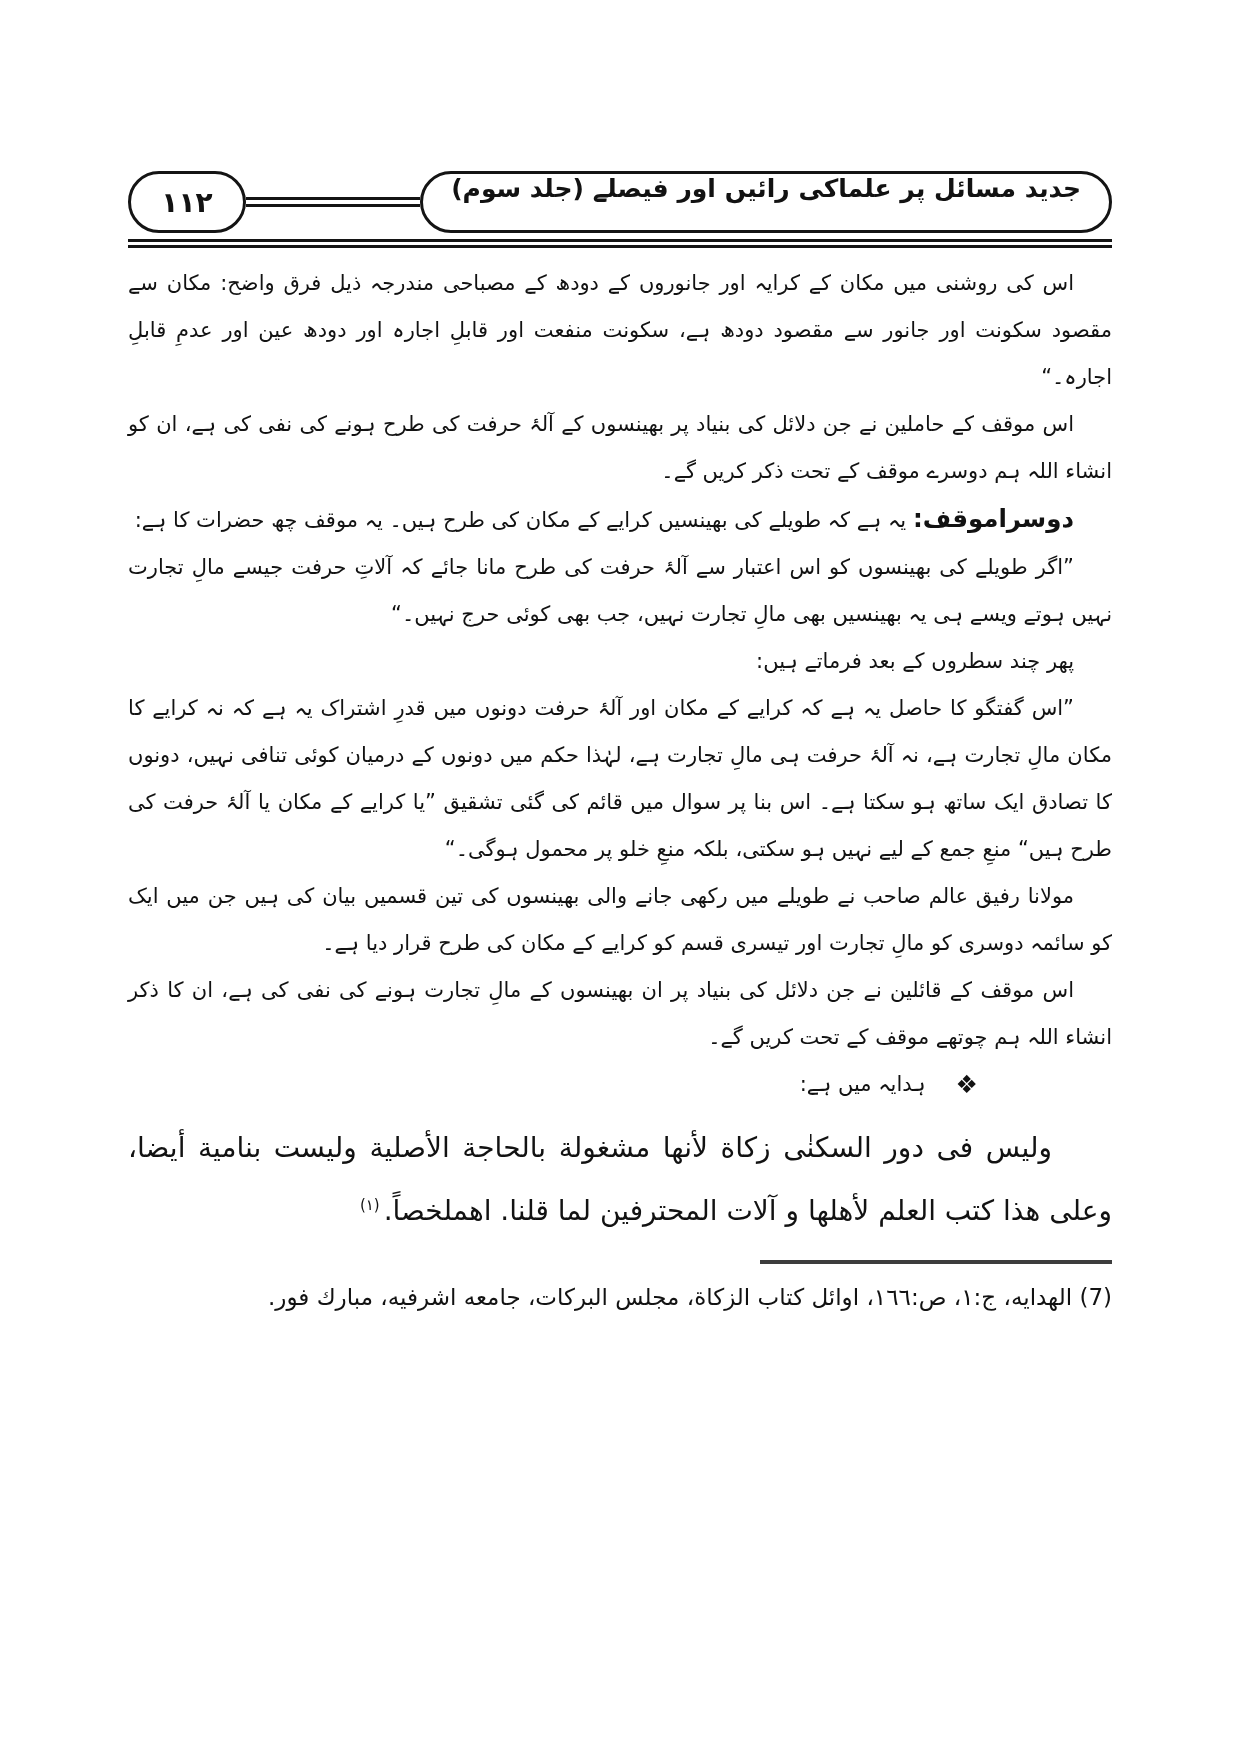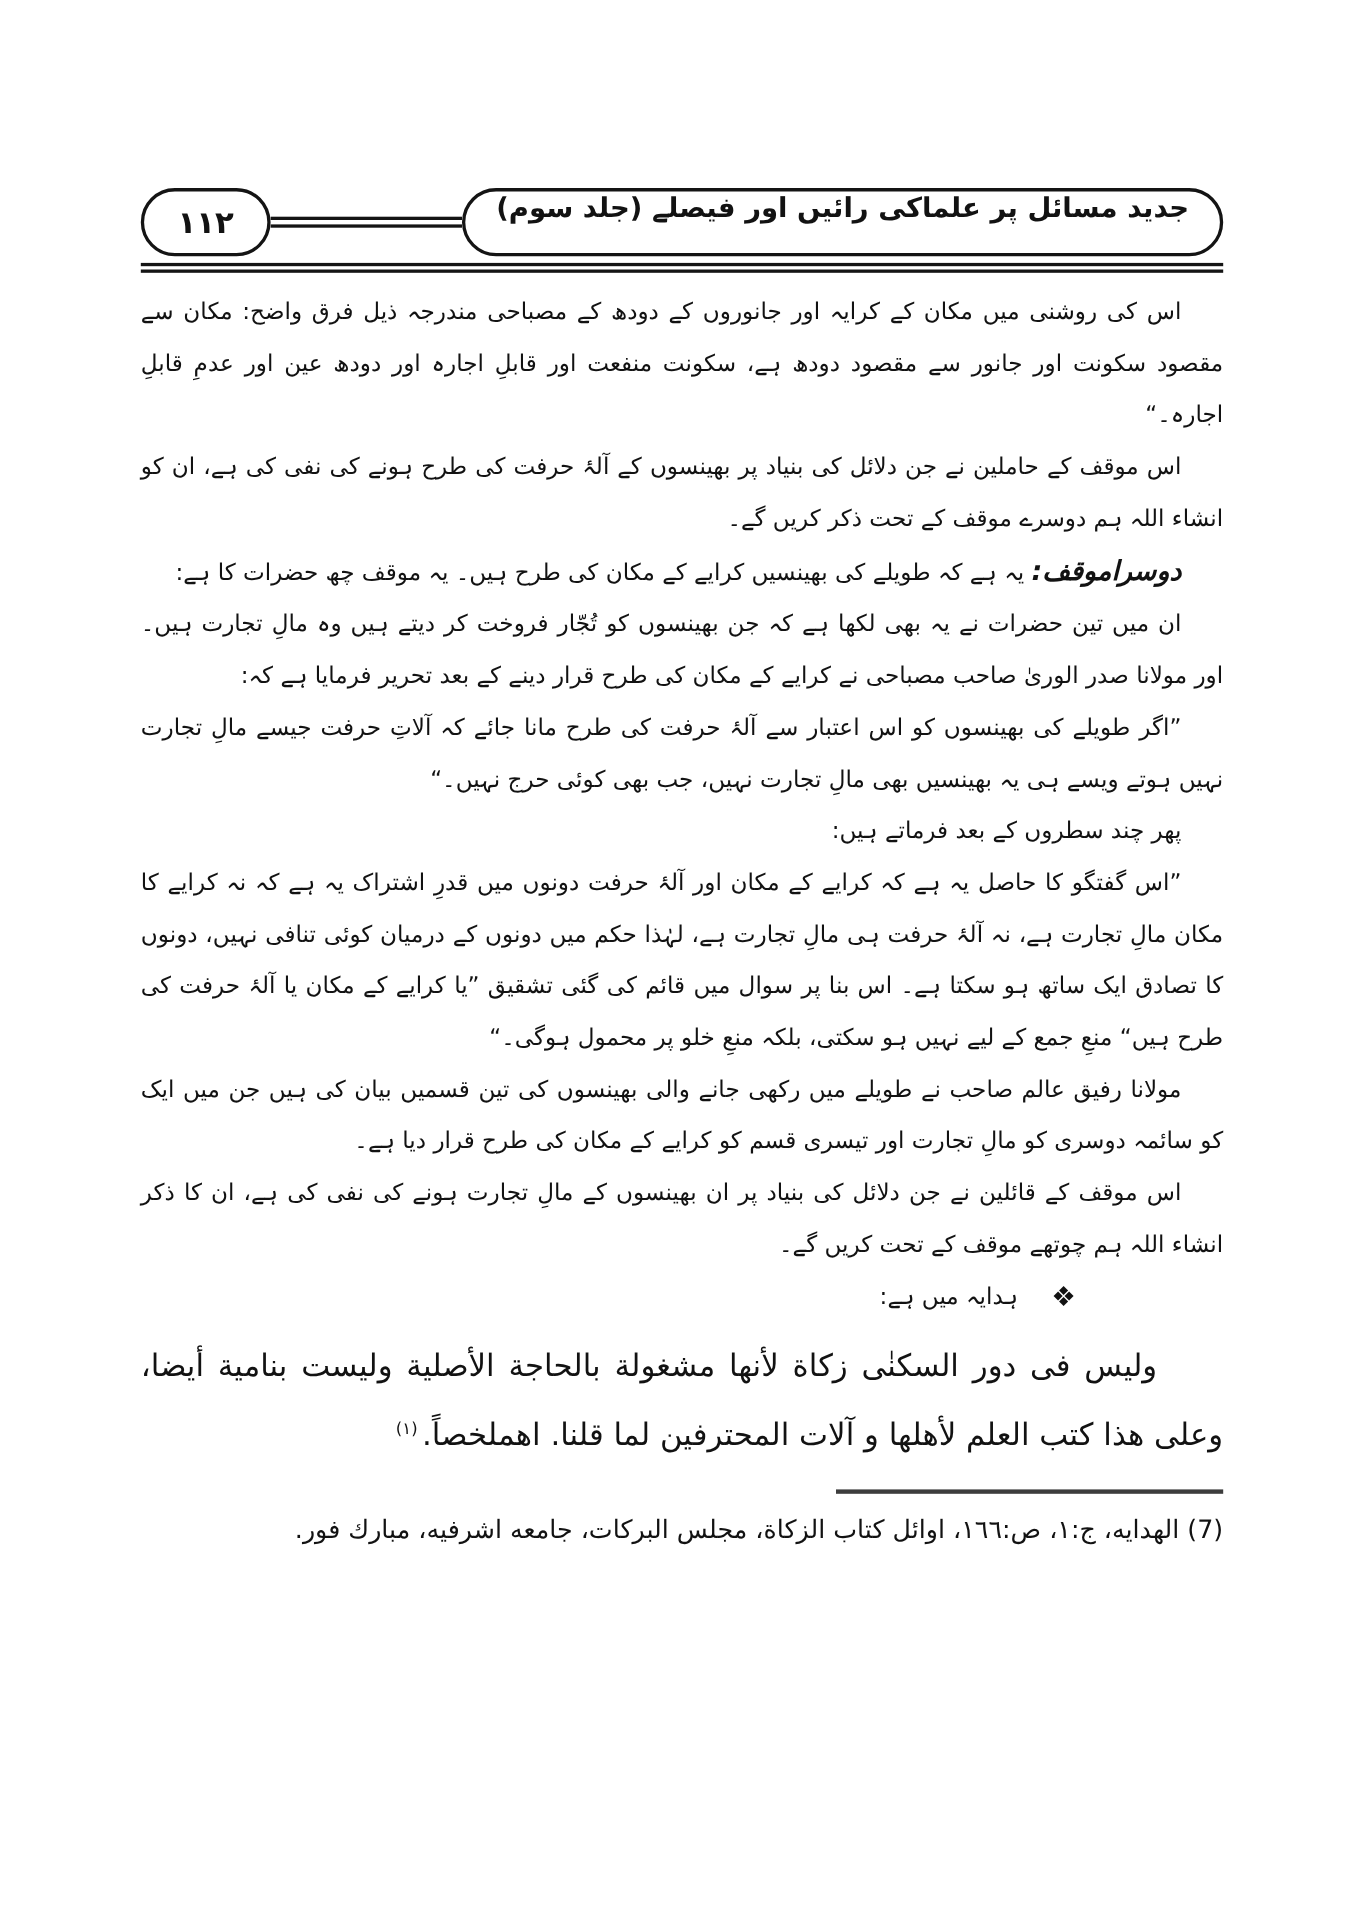--- a/index.html
+++ b/index.html
@@ -20,21 +20,21 @@
     height:62px;border:3px solid #141414;border-radius:34px;
     display:flex;align-items:flex-start;padding:0 28px;direction:rtl;
     font-size:25px;font-weight:bold;white-space:nowrap;box-sizing:border-box;background:#fff;z-index:2;
   }
   .full-rule{margin-top:5px;height:9px;border-top:3px solid #141414;border-bottom:3px solid #141414;box-sizing:border-box;}
   
   .content{direction:rtl;text-align:justify;font-size:21px;line-height:47px;margin-top:12px;}
   .para{margin:0;text-indent:38px;}
   .para.flush{text-indent:6px;}
   .para.single{text-indent:104px;text-align:right;}
-  .lead{font-weight:bold;font-size:24.5px;font-style:italic;}
+  .lead{font-weight:bold;font-size:24.5px;}
   .bullet-row{display:flex;align-items:center;gap:30px;margin:0 134px 0 0;}
   .diamond{font-size:25px;line-height:47px;}
   .bullet-text{font-size:21px;}
   .arabic{margin:8px 0 0 0;font-size:28px;line-height:63px;text-indent:60px;text-align:justify;}
   .fn-ref{font-size:15px;vertical-align:super;line-height:0;margin-right:4px;}
   
   .footnote-rule{width:352px;height:4px;background:#3d3d3d;margin-top:18px;}
   .footnote{direction:rtl;text-align:right;font-size:23px;line-height:42px;margin:12px 0 0 0;}
 </style>
 </head>
@@ -52,21 +52,20 @@
         <span>جدید مسائل پر علماکی رائیں اور فیصلے (جلد سوم)</span>
       </div>
     </div>
     <div class="full-rule"></div>
   </header>
 
   <main class="content">
     <p class="para">اس کی روشنی میں مکان کے کرایہ اور جانوروں کے دودھ کے مصباحی مندرجہ ذیل فرق واضح: مکان سے مقصود سکونت اور جانور سے مقصود دودھ ہے، سکونت منفعت اور قابلِ اجارہ اور دودھ عین اور عدمِ قابلِ اجارہ۔“</p>
     <p class="para">اس موقف کے حاملین نے جن دلائل کی بنیاد پر بھینسوں کے آلۂ حرفت کی طرح ہونے کی نفی کی ہے، ان کو انشاء اللہ ہم دوسرے موقف کے تحت ذکر کریں گے۔</p>
     <p class="para"><span class="lead">دوسراموقف:</span> <span>یہ ہے کہ طویلے کی بھینسیں کرایے کے مکان کی طرح ہیں۔ یہ موقف چھ حضرات کا ہے:</span></p>
-    <p class="para">ان میں تین حضرات نے یہ بھی لکھا ہے کہ جن بھینسوں کو تُجّار فروخت کر دیتے ہیں وہ مالِ تجارت ہیں۔ اور مولانا صدر الورىٰ صاحب مصباحی نے کرایے کے مکان کی طرح قرار دینے کے بعد تحریر فرمایا ہے کہ:</p>
     <p class="para">”اگر طویلے کی بھینسوں کو اس اعتبار سے آلۂ حرفت کی طرح مانا جائے کہ آلاتِ حرفت جیسے مالِ تجارت نہیں ہوتے ویسے ہی یہ بھینسیں بھی مالِ تجارت نہیں، جب بھی کوئی حرج نہیں۔“</p>
     <p class="para">پھر چند سطروں کے بعد فرماتے ہیں:</p>
     <p class="para">”اس گفتگو کا حاصل یہ ہے کہ کرایے کے مکان اور آلۂ حرفت دونوں میں قدرِ اشتراک یہ ہے کہ نہ کرایے کا مکان مالِ تجارت ہے، نہ آلۂ حرفت ہی مالِ تجارت ہے، لہٰذا حکم میں دونوں کے درمیان کوئی تنافی نہیں، دونوں کا تصادق ایک ساتھ ہو سکتا ہے۔ اس بنا پر سوال میں قائم کی گئی تشقیق ”یا کرایے کے مکان یا آلۂ حرفت کی طرح ہیں“ منعِ جمع کے لیے نہیں ہو سکتی، بلکہ منعِ خلو پر محمول ہوگی۔“</p>
     <p class="para">مولانا رفیق عالم صاحب نے طویلے میں رکھی جانے والی بھینسوں کی تین قسمیں بیان کی ہیں جن میں ایک کو سائمہ دوسری کو مالِ تجارت اور تیسری قسم کو کرایے کے مکان کی طرح قرار دیا ہے۔</p>
     <p class="para">اس موقف کے قائلین نے جن دلائل کی بنیاد پر ان بھینسوں کے مالِ تجارت ہونے کی نفی کی ہے، ان کا ذکر انشاء اللہ ہم چوتھے موقف کے تحت کریں گے۔</p>
 
     <div class="bullet-row">
       <span class="diamond">❖</span>
       <span class="bullet-text">ہدایہ میں ہے:</span>
     </div>

